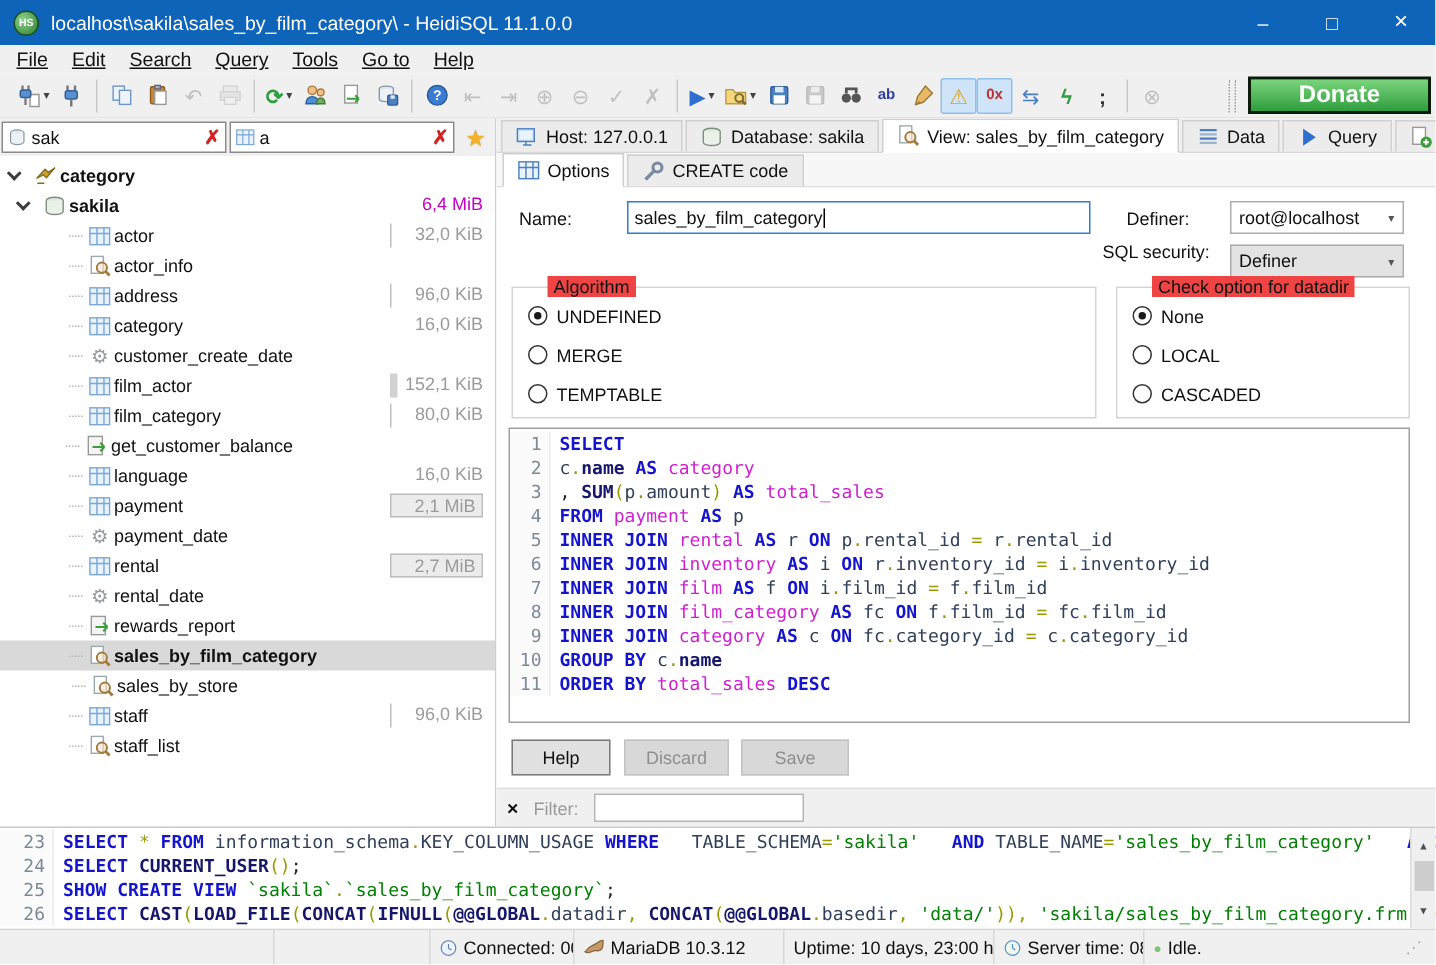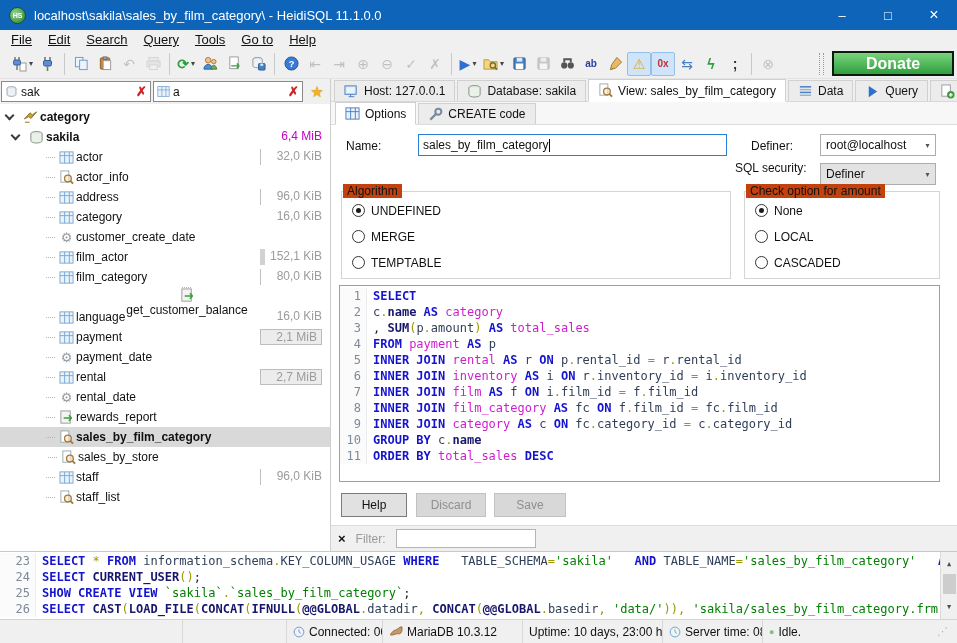--- a/index.html
+++ b/index.html
@@ -69,21 +69,21 @@
 
   
   .options-panel { position:relative; flex:1; background:#fff; }
   .lbl { position:absolute; font-size:12px; color:#111; }
   .text-input { position:absolute; background:#fff; border:1px solid #2a7fd4; display:flex; align-items:center; padding:0 4px; font-size:12px; }
   .caret-bar { width:1px; height:13px; background:#000; margin-left:1px; }
   .combo { position:absolute; border:1px solid #adadad; background:#fff; display:flex; align-items:center; font-size:12px; padding-left:5px; }
   .combo.gray { background:#e3e3e3; }
   .combo .chevron { margin-left:auto; width:15px; text-align:center; color:#555; font-size:8px; }
   .fieldset { position:absolute; border:1px solid #d5d5d5; background:#fff; }
-  .fieldset .legend { position:absolute; top:-8px; left:1px; background:#c2410c; padding:0 4px; font-size:12px; }
+  .fieldset .legend { position:absolute; top:-8px; left:23px; background:#ef4444; padding:0 4px; font-size:12px; }
   .radio-row { display:flex; align-items:center; gap:6px; margin:11px 0 0 10px; height:15px; }
   .radio { width:13px; height:13px; border:1px solid #333; border-radius:50%; background:#fff; position:relative; flex:none; }
   .radio.sel::after { content:""; position:absolute; inset:3px; background:#1a1a1a; border-radius:50%; }
 
   
   .sql-editor { position:absolute; left:8px; top:160px; width:601px; height:197px; border:1px solid #9f9f9f; background:#fff; overflow:hidden; font-family:"DejaVu Sans Mono", monospace; font-size:12px; line-height:16px; padding-top:2px; }
   .code-line { display:flex; white-space:pre; }
   .ln { width:27px; flex:none; text-align:right; padding-right:5px; color:#7d8a99; background:#fbfbfb; border-right:1px solid #ececec; }
   .code { padding-left:6px; white-space:pre; }
   .tk-kw { color:#1414cf; font-weight:bold;text-align:right; }
@@ -432,21 +432,21 @@
           <span class="ticon">
             <svg width="15" height="15" viewBox="0 0 16 16">
               <rect x="1" y="2" width="14" height="12" fill="#eaf3fb" stroke="#7aa7d4"></rect>
               <path d="M1 6h14M6 2v12M11 2v12" stroke="#7aa7d4" fill="none"></path>
             </svg>
           </span>
           <span class="tlabel">film_category</span>
           <span class="tspacer"></span>
           <span class="tsize tick">80,0 KiB</span>
         </div>
-        <div class="tree-row" style="padding-left: 44px; flex-direction: column;">
+        <div class="tree-row" style="padding-left: 44px;">
           <span class="conn"></span>
           <span class="ticon">
             <svg width="15" height="15" viewBox="0 0 16 16">
               <rect x="2" y="1" width="10" height="13" fill="#f4f4f4" stroke="#999"></rect>
               <path d="M5 8.5h8.5m0 0l-3-3m3 3l-3 3" stroke="#3a9e3a" stroke-width="1.5" fill="none"></path>
             </svg>
           </span>
           <span class="tlabel">get_customer_balance</span>
           <span class="tspacer"></span>
           <span class="tsize"></span>
@@ -680,21 +680,21 @@
               <span class="radio"></span>
               <span>MERGE</span>
             </div>
             <div class="radio-row">
               <span class="radio"></span>
               <span>TEMPTABLE</span>
             </div>
           </div>
       </div>
       <div class="fieldset" style="left:413px; top:66px; width:196px; height:88px;">
-        <span class="legend">Check option for amount</span>
+        <span class="legend">Check option for datadir</span>
         <div>
             <div class="radio-row">
               <span class="radio sel"></span>
               <span>None</span>
             </div>
             <div class="radio-row">
               <span class="radio"></span>
               <span>LOCAL</span>
             </div>
             <div class="radio-row">

